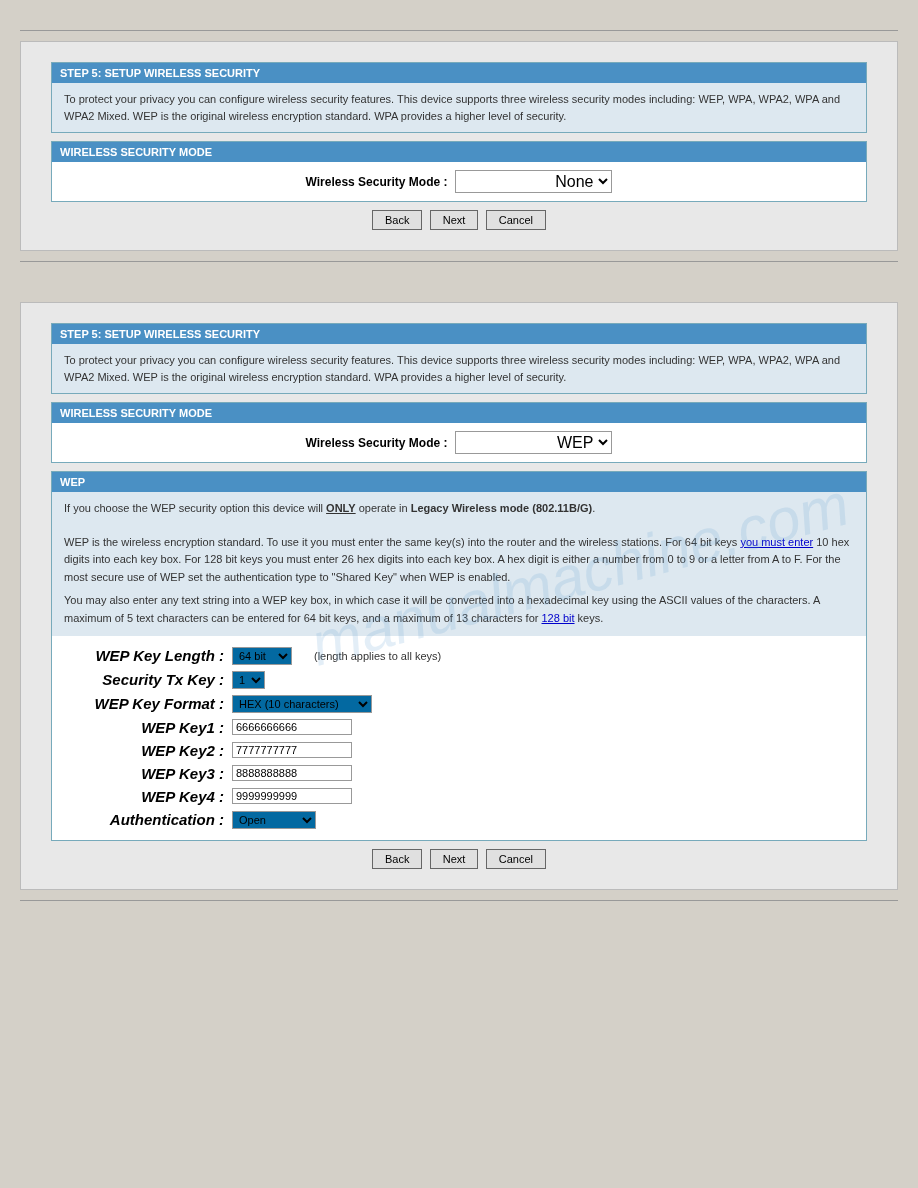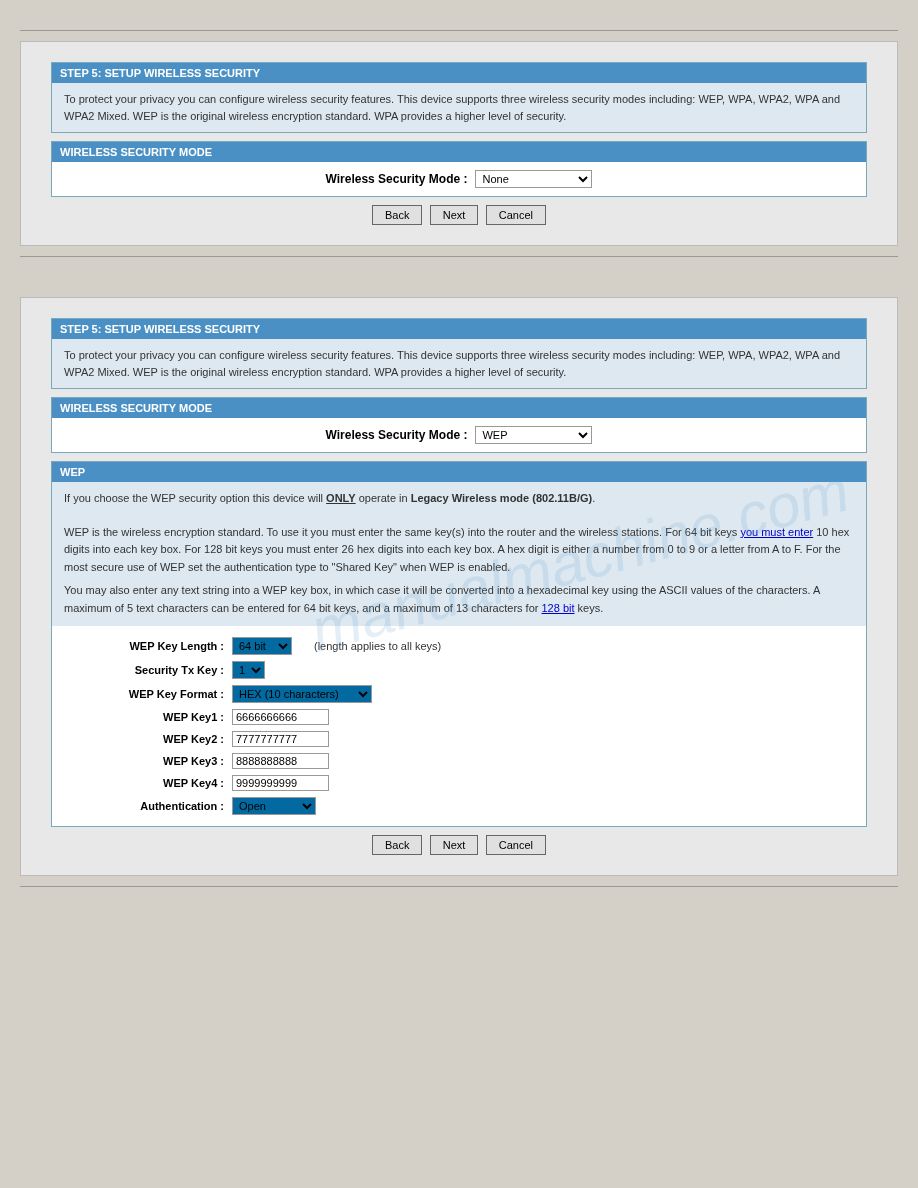--- a/index.html
+++ b/index.html
@@ -63,25 +63,26 @@
     }
 
     .security-mode-label {
       font-weight: bold;
       font-size: 12px;
       margin-right: 8px;
       color: #000;
     }
 
     .security-mode-select {
-      font-size: 11px;
+      font-size: 16px;
       border: 1px solid #999;
       padding: 1px 2px;
       background: #fff;
       min-width: 80px;
+      text-align: right;
     }
 
     .button-row {
       text-align: center;
       margin-top: 5px;
     }
 
     .btn {
       font-size: 11px;
       padding: 3px 12px;
@@ -121,35 +122,36 @@
 
     .wep-field-row {
       display: flex;
       align-items: center;
       padding: 3px 20px;
     }
 
     .wep-field-label {
       width: 160px;
       text-align: right;
-      font-size: 11px;
+      font-size: 15px;
       font-weight: bold;
       color: #000;
       padding-right: 8px;
+      font-style: italic;
     }
 
     .wep-field-input {
       font-size: 11px;
       border: 1px solid #999;
       padding: 1px 3px;
       background: #fff;
     }
 
     .wep-field-input.text-input {
-      width: 97px;
+      width: 120px;
     }
 
     .wep-field-select {
       font-size: 11px;
       border: 1px solid #999;
       padding: 1px 2px;
       background: #0369a1;
     }
 
     .field-note {

